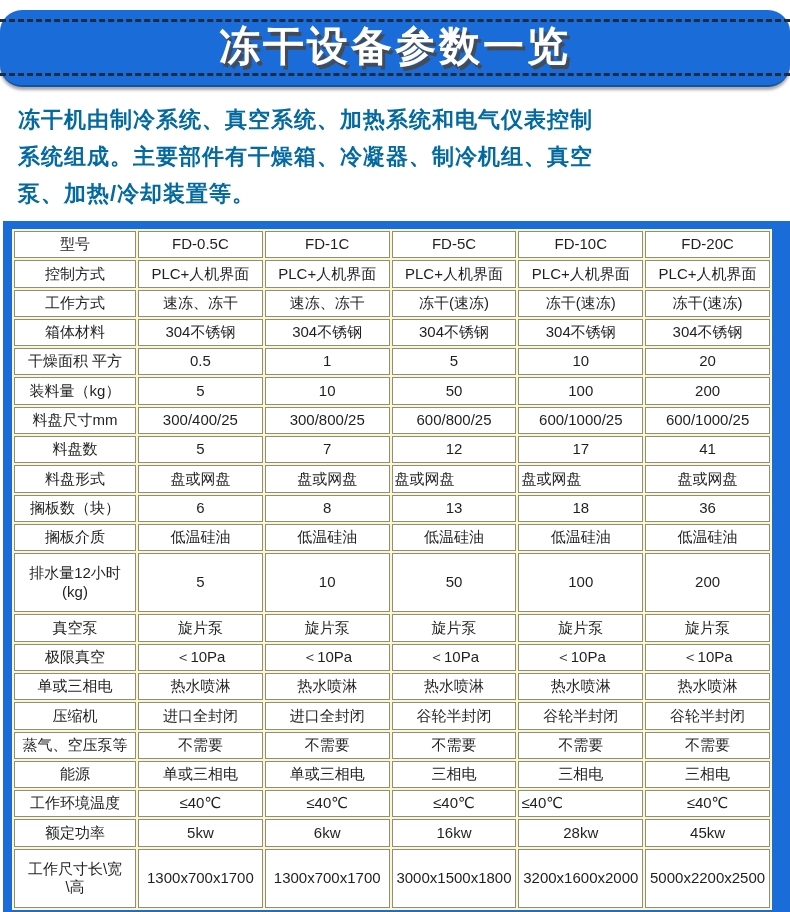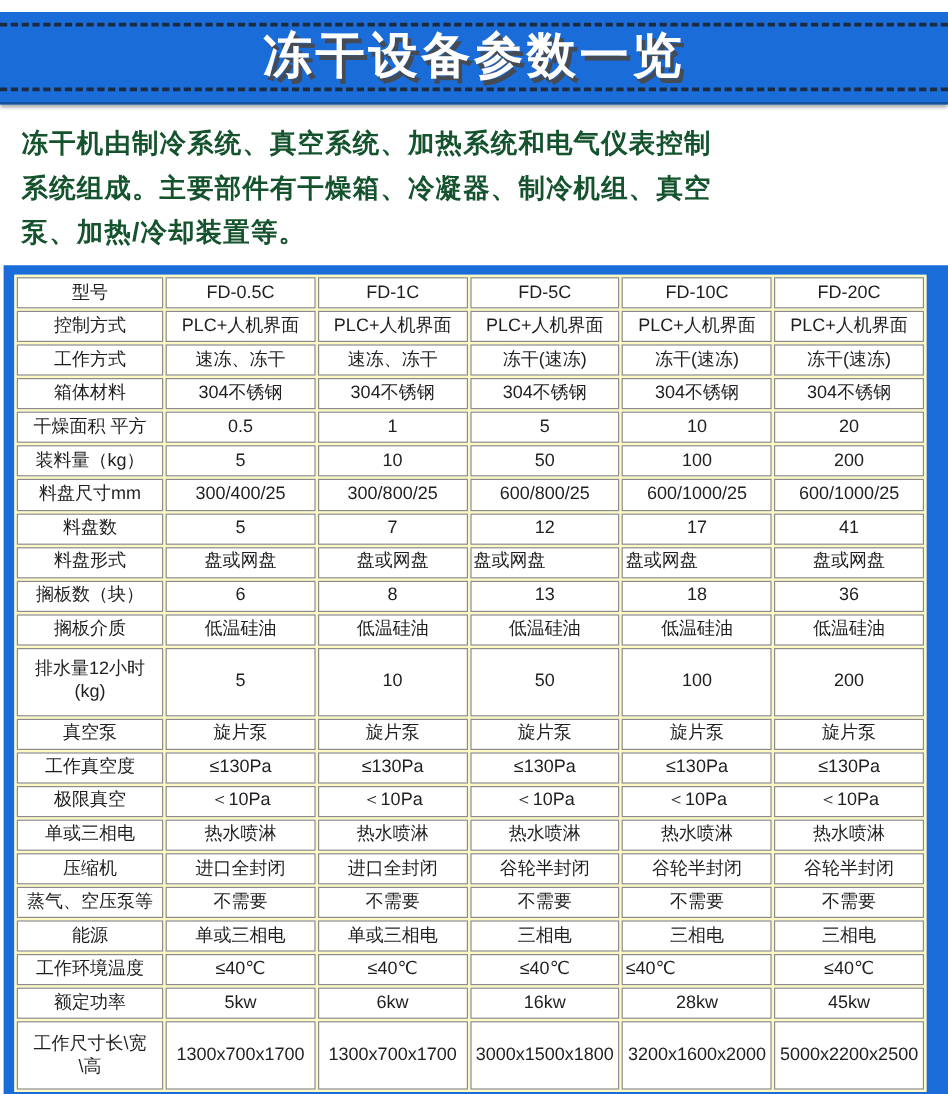--- a/index.html
+++ b/index.html
@@ -23,20 +23,21 @@
   .banner{
     position:relative;
     margin-top:10px;
     height:77px;
     background:var(--banner-blue);
     border-bottom:2px solid #14529e;
     box-shadow:0 3px 3px rgba(60,60,60,.45);
     display:flex;
     align-items:center;
     justify-content:center;
+    border-radius:22px;
   }
   .dash-line{
     position:absolute;
     left:0;right:0;
     border-top:3px dashed var(--dash-navy);
     height:0;
   }
   .dash-top{top:9px;}
   .dash-bottom{bottom:9px;}
   .banner-title{
@@ -48,21 +49,21 @@
     line-height:1;
     padding-bottom:2px;
   }
   
   .intro{
     padding:14px 18px 0 18px;
     font-weight:900;
     font-size:22px;
     letter-spacing:1px;
     line-height:37px;
-    color:#14532d;
+    color:#0369a1;
   }
   
   .table-frame{
     margin-left:3px;
     margin-top:9px;
     height:702px;
     border-style:solid;
     border-color:var(--frame-blue);
     border-width:8px 18px 13px 9px;
     background:#ffffff;
@@ -216,28 +217,20 @@
         </tr>
         <tr>
           <td>真空泵</td>
           <td>旋片泵</td>
           <td>旋片泵</td>
           <td>旋片泵</td>
           <td>旋片泵</td>
           <td>旋片泵</td>
         </tr>
         <tr>
-          <td>工作真空度</td>
-          <td>≤130Pa</td>
-          <td>≤130Pa</td>
-          <td>≤130Pa</td>
-          <td>≤130Pa</td>
-          <td>≤130Pa</td>
-        </tr>
-        <tr>
           <td>极限真空</td>
           <td>＜10Pa</td>
           <td>＜10Pa</td>
           <td>＜10Pa</td>
           <td>＜10Pa</td>
           <td>＜10Pa</td>
         </tr>
         <tr>
           <td>单或三相电</td>
           <td>热水喷淋</td>

